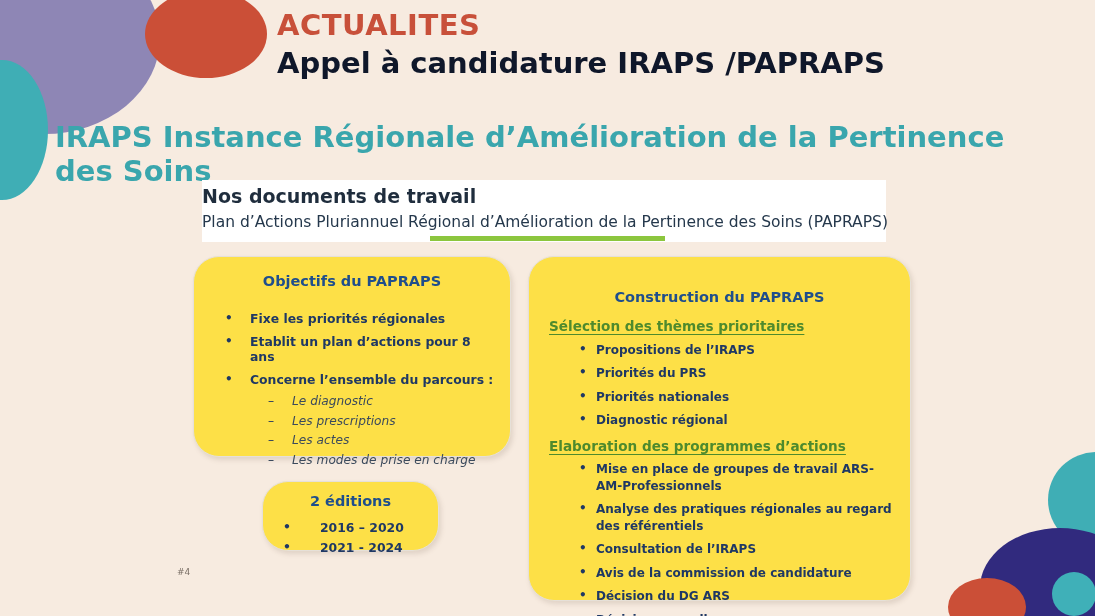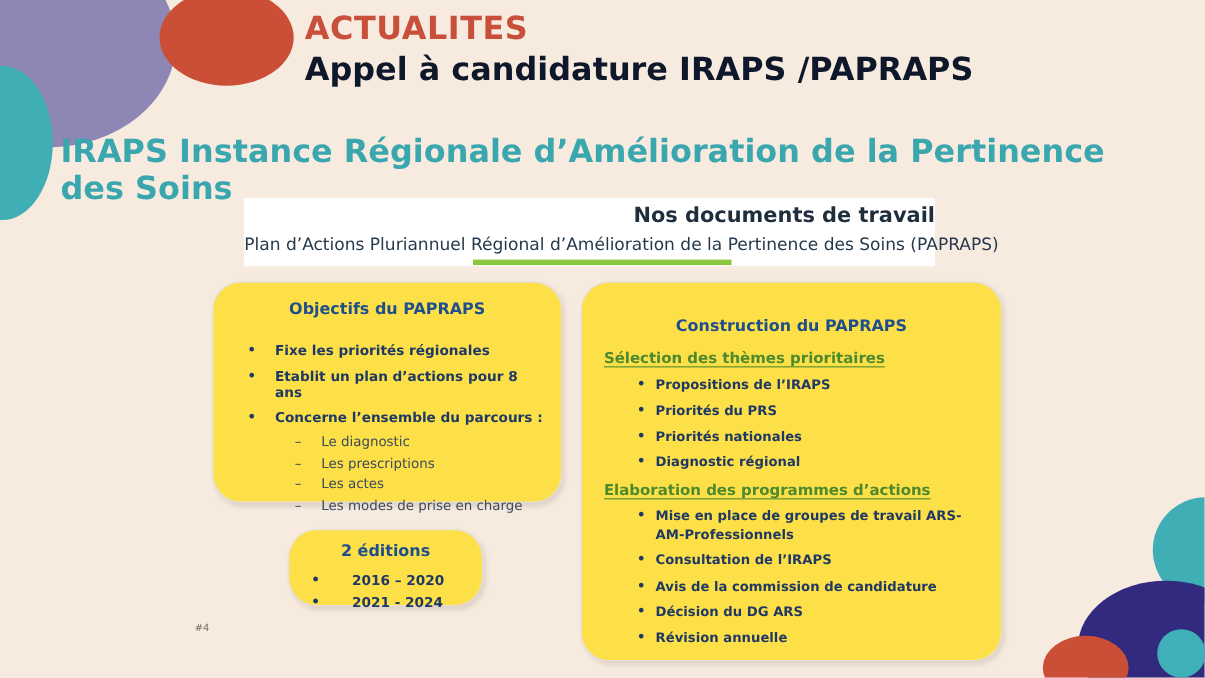--- a/index.html
+++ b/index.html
@@ -70,26 +70,26 @@
     font-weight: bold;
     font-size: 29px;
     color: #3aa6ad;
     line-height: 1.18;
     margin: 0;
   }
 
   
   .doc-band {
     position: absolute;
-    left: 222px;
+    left: 202px;
     top: 180px;
-    width: 628px;
+    width: 684px;
     height: 62px;
     background: #ffffff;
-    text-align: right;
+    text-align: left;
   }
   .doc-band-title {
     font-family: "DejaVu Sans", sans-serif;
     font-weight: bold;
     font-size: 19px;
     color: #1f2d3d;
     margin: 6px 0 0 0;
     line-height: 1.1;
   }
   .doc-band-sub {
@@ -158,20 +158,21 @@
     position: absolute;
     left: 17px;
     top: -1px;
     font-size: 12px;
     color: #1f3864;
   }
   .sub-list {
     margin: 6px 0 0 0;
     padding: 0;
     list-style: none;
+    font-style: italic;
   }
   .sub-list > li {
     position: relative;
     font-family: "DejaVu Sans", sans-serif;
     font-weight: normal;
     font-size: 12.2px;
     color: #3b4a5c;
     padding-left: 42px;
     margin-bottom: 5px;
     line-height: 1.2;
@@ -325,20 +326,21 @@
     <ul class="con-list">
       <li>Propositions de l’IRAPS</li>
       <li>Priorités du PRS</li>
       <li>Priorités nationales</li>
       <li>Diagnostic régional</li>
     </ul>
 
     <div class="sec-head second">Elaboration des programmes d’actions</div>
     <ul class="con-list">
       <li>Mise en place de groupes de travail ARS-AM-Professionnels</li>
+      <li>Analyse des pratiques régionales au regard des référentiels</li>
       <li>Consultation de l’IRAPS</li>
       <li>Avis de la commission de candidature</li>
       <li>Décision du DG ARS</li>
       <li>Révision annuelle</li>
     </ul>
   </div>
 
   <div class="page-num">#4</div>
 
 </div>

